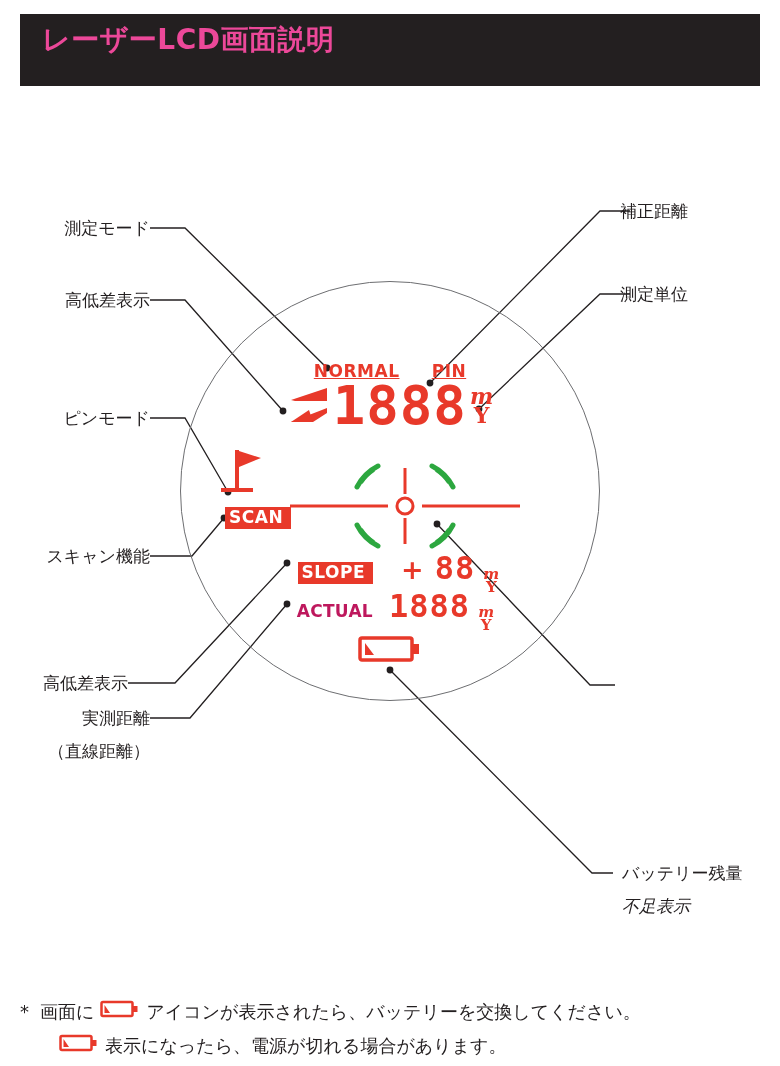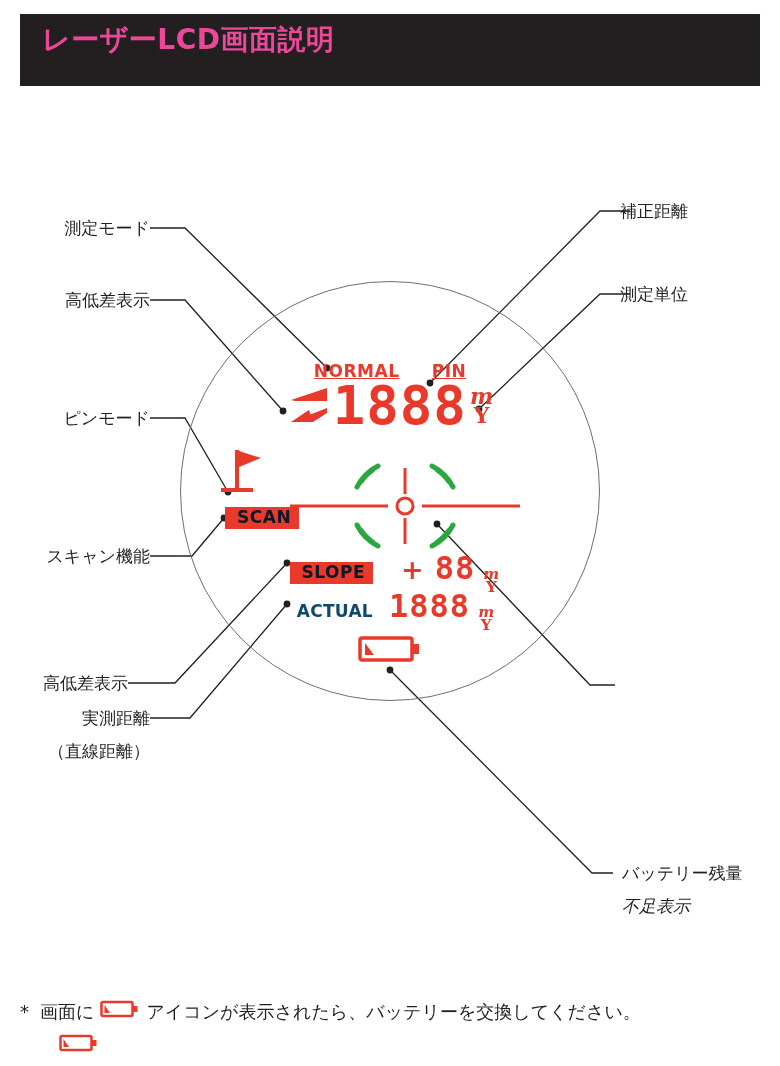--- a/index.html
+++ b/index.html
@@ -85,37 +85,37 @@
   .unit-stack .u2{font-size:22px;}
   .unit-stack.small .u1{font-size:15px;font-style:italic;}
   .unit-stack.small .u2{font-size:15px;}
 
   
   .reticle{
     position:absolute;left:110px;top:175px;width:230px;height:100px;
   }
   .flag-icon{position:absolute;left:35px;top:165px;}
   .badge{
-    display:inline-block;background:#e8392a;color:#0f172a;
+    display:inline-block;background:#e8392a;color:#ffffff;
     font-weight:bold;font-size:17px;letter-spacing:0.5px;
-    padding:2px 8px 3px 12px;line-height:1;
+    padding:2px 8px 3px 4px;line-height:1;
     font-family:"DejaVu Sans","Liberation Sans",sans-serif;
   }
   .scan-wrap{position:absolute;left:45px;top:226px;}
 
   .slope-row{
     position:absolute;left:0;top:272px;width:420px;
     display:flex;align-items:center;justify-content:center;
   }
   .actual-row{
     position:absolute;left:0;top:310px;width:420px;
     display:flex;align-items:center;justify-content:center;
   }
   .row-label{
-    color:#0c4a6e;font-weight:bold;font-size:17px;letter-spacing:0.3px;
+    color:#be185d;font-weight:bold;font-size:17px;letter-spacing:0.3px;
     font-family:"DejaVu Sans","Liberation Sans",sans-serif;
   }
   .plus{color:#e8392a;font-weight:bold;font-size:27px;margin:0 6px 0 12px;
     font-family:"DejaVu Sans","Liberation Sans",sans-serif;}
   .lbl-slot{width:112px;text-align:right;flex:0 0 auto;}
   .num-slot{width:130px;text-align:left;flex:0 0 auto;padding-left:16px;}
 
   .battery-main{
     position:absolute;left:0;top:352px;width:420px;text-align:center;
   }
@@ -306,16 +306,17 @@
       <span>アイコンが表示されたら、バッテリーを交換してください。</span>
     </div>
     <div class="fn-line second">
       <span class="fn-ico">
         <svg width="40" height="20" viewBox="0 0 40 20" xmlns="http://www.w3.org/2000/svg">
           <rect x="1.5" y="3" width="31" height="14" rx="1.5" ry="1.5" fill="none" stroke="#e8392a" stroke-width="2.5"></rect>
           <rect x="32.5" y="7" width="5" height="6" fill="#e8392a"></rect>
           <polygon points="4.5,6 4.5,14 10,14" fill="#e8392a"></polygon>
         </svg>
       </span>
+      <span>表示になったら、電源が切れる場合があります。</span>
     </div>
   </div>
 
 </div>
 
 </body></html>

